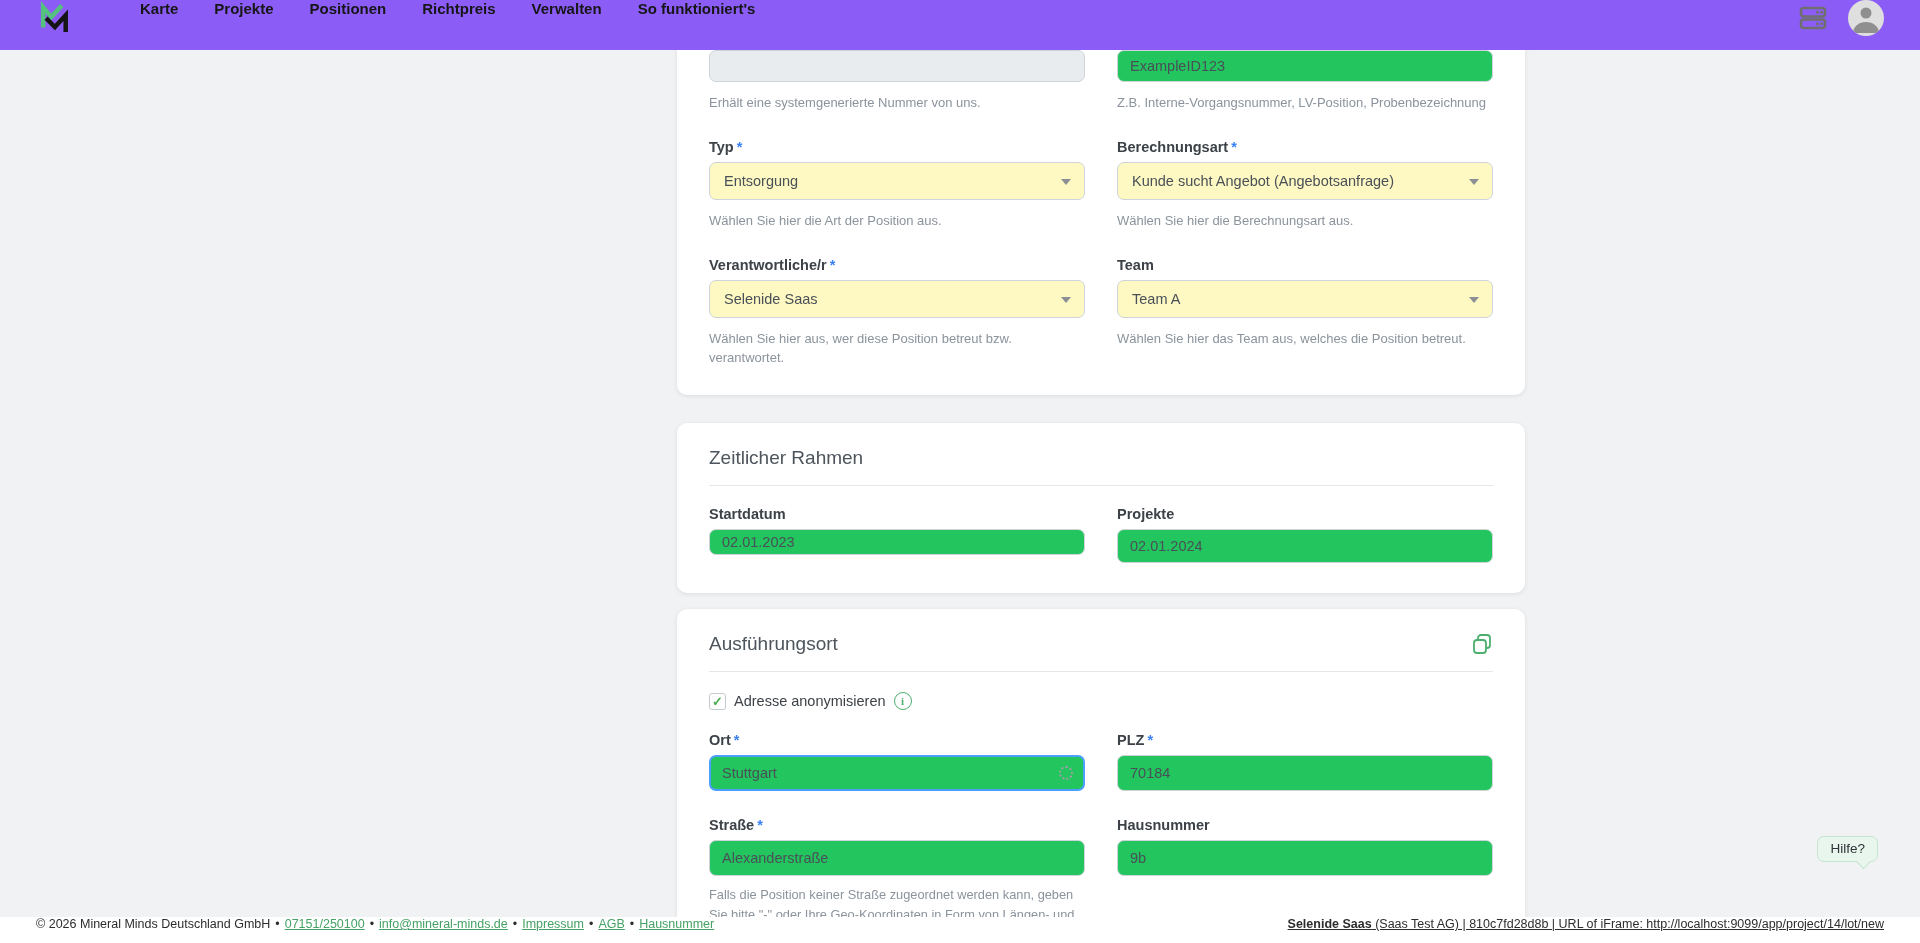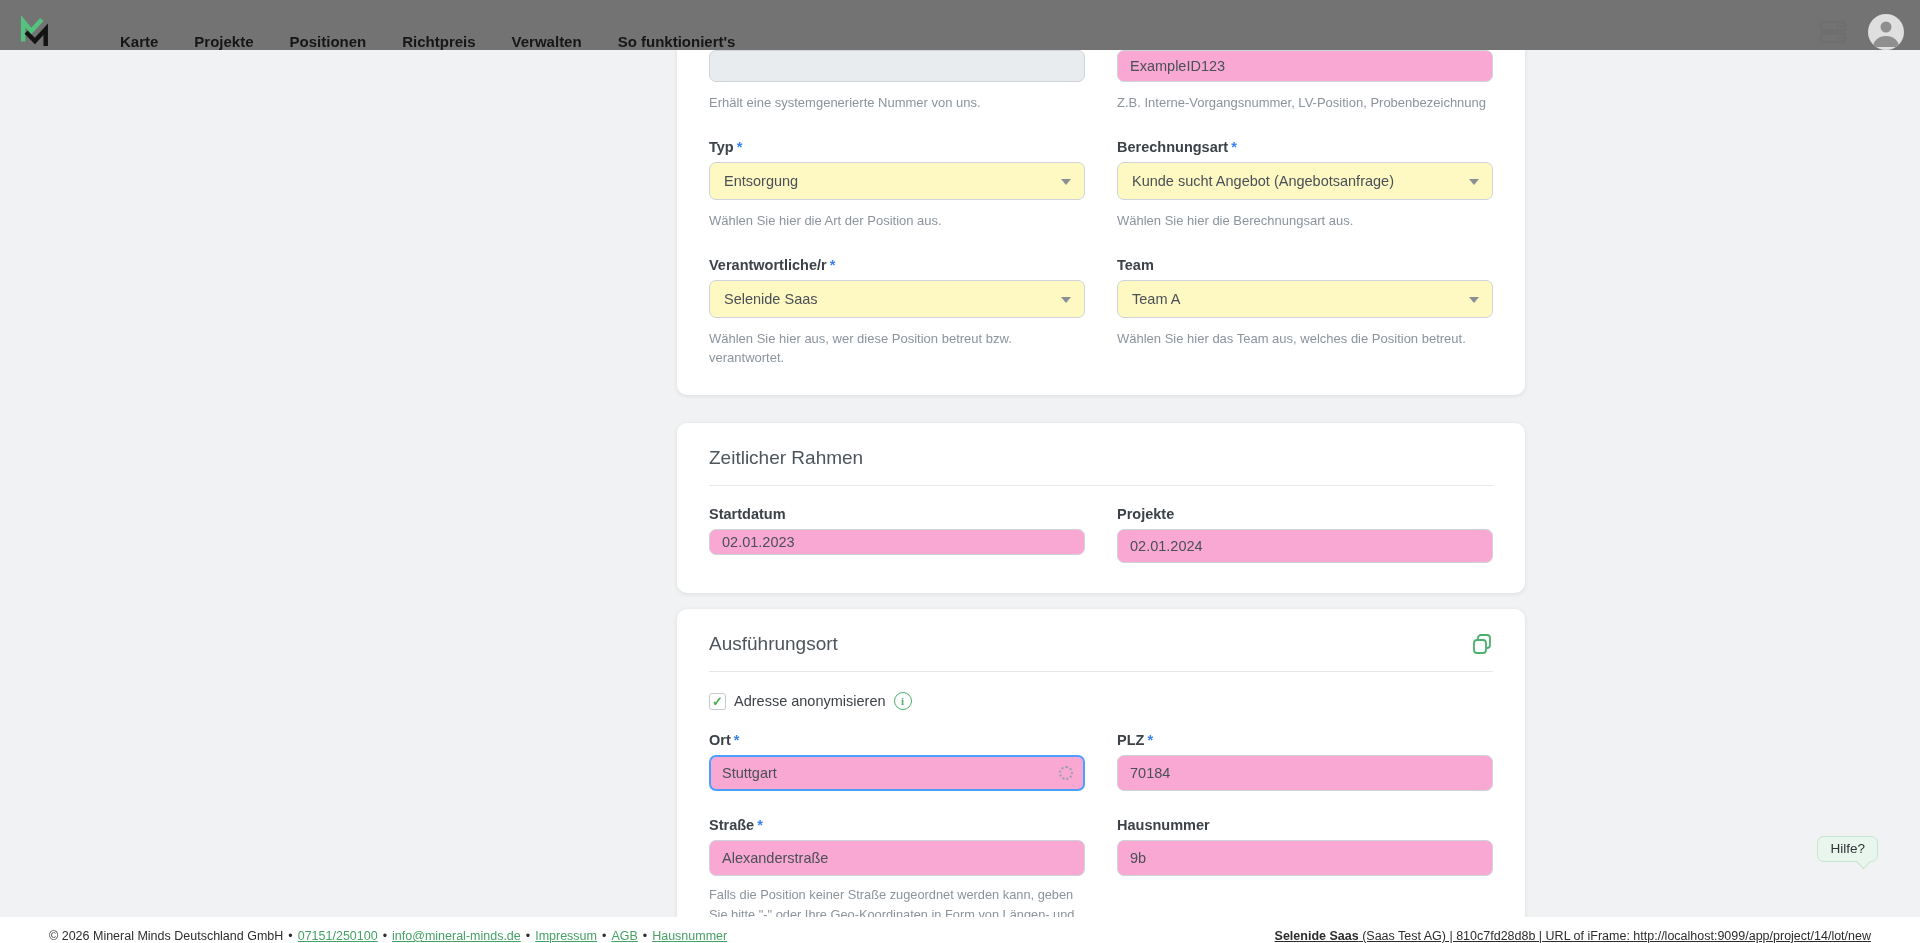--- a/index.html
+++ b/index.html
@@ -1,22 +1,22 @@
 <!DOCTYPE html>
 <html><head>
 <meta charset="utf-8">
 <style>
   * { margin:0; padding:0; box-sizing:border-box; }
   html,body { width:1920px; height:943px; }
   body { font-family:"Liberation Sans", sans-serif; }
   .screen { position:relative; width:1920px; height:943px; background:#f1f2f3; overflow:hidden; }
 
   
-  .header { position:absolute; top:0; left:0; width:100%; height:50px; background:#737373;
-            display:flex; align-items:flex-end; padding:0 16px; z-index:30; }
+  .header { position:absolute; top:0; left:0; width:100%; height:50px; background:#8b5cf6;
+            display:flex; align-items:flex-start; padding:0 36px; z-index:30; }
   .logo { width:36px; height:36px; flex:0 0 auto; }
   .nav { display:flex; align-items:center; gap:36px; margin-left:68px; }
   .nav-item { font-size:15px; font-weight:600; color:#161616; cursor:pointer; white-space:nowrap; }
   .header-right { margin-left:auto; display:flex; align-items:center; gap:20px; }
   .avatar { width:36px; height:36px; border-radius:50%; background:#dfdfdf; overflow:hidden;
             display:flex; align-items:flex-end; justify-content:center; cursor:pointer; }
 
   
   .content { position:absolute; top:50px; left:0; right:0; bottom:26px; overflow:hidden; }
   .cards { position:absolute; left:677px; width:848px; top:0; }
@@ -27,21 +27,21 @@
 
   .grid2 { display:grid; grid-template-columns:1fr 1fr; column-gap:32px; }
   .form-group { margin-bottom:26px; }
   .form-group:last-child, .no-mb { margin-bottom:0; }
   .field-label { font-size:14.5px; font-weight:700; color:#3c4248; margin-bottom:7px; }
   .req { color:#3b82f6; margin-left:3px; font-weight:700; }
   .helper { font-size:13px; color:#8b939c; margin-top:12px; line-height:1.45; }
   .helper-light { color:#b4bac0; }
 
   .text-input { width:100%; height:36px; border:1px solid #ced4da; border-radius:7px;
-                padding:0 12px; font-size:14.5px; color:#495057; background:#f9a8d4; outline:none;
+                padding:0 12px; font-size:14.5px; color:#495057; background:#22c55e; outline:none;
                 font-family:"Liberation Sans", sans-serif; }
   .text-input.small { height:32px; }
   .text-input:disabled, .text-input.disabled { background:#e9ecef; color:#6c757d; }
   .input-wrap { position:relative; }
   .input-wrap .text-input.focused { border:2px solid #4c9ffe; padding:6px 11px; }
   .spinner { position:absolute; right:12px; top:50%; width:14px; height:14px; margin-top:-7px;
              border:2px dotted #9aa0a6; border-radius:50%; }
 
   .select { width:100%; height:38px; border:1px solid #ced4da; border-radius:7px; background:#fef9c3;
             display:flex; align-items:center; padding:0 14px; font-size:14.5px; color:#495057;
@@ -67,21 +67,21 @@
 
   
   .help-bubble { position:absolute; right:42px; bottom:55px; background:#e8f6ee; border:1px solid #c4e5d0;
                  border-radius:7px; padding:4px 12px 5px 12px; font-size:13.5px; color:#2f3437; cursor:pointer; }
   .help-bubble::after { content:""; position:absolute; right:8px; bottom:-6px; width:10px; height:10px;
                  background:#e8f6ee; border-right:1px solid #c4e5d0; border-bottom:1px solid #c4e5d0;
                  transform:rotate(45deg); }
 
   
   .footer { position:absolute; bottom:0; left:0; width:100%; height:26px; background:#ffffff;
-            display:flex; align-items:flex-end; justify-content:space-between; padding:0 49px;
+            display:flex; align-items:flex-start; justify-content:space-between; padding:0 36px;
             font-size:12.5px; color:#2d2d2d; z-index:30; }
   .footer-left { display:flex; align-items:center; gap:5px; white-space:nowrap; }
   .footer-link { color:#45a164; text-decoration:underline; cursor:pointer; }
   .footer-sep { color:#2d2d2d; }
   .footer-right { white-space:nowrap; color:#2d2d2d;text-decoration:underline; }
   .footer-right b { font-weight:700; }
 </style>
 </head>
 <body>
 

